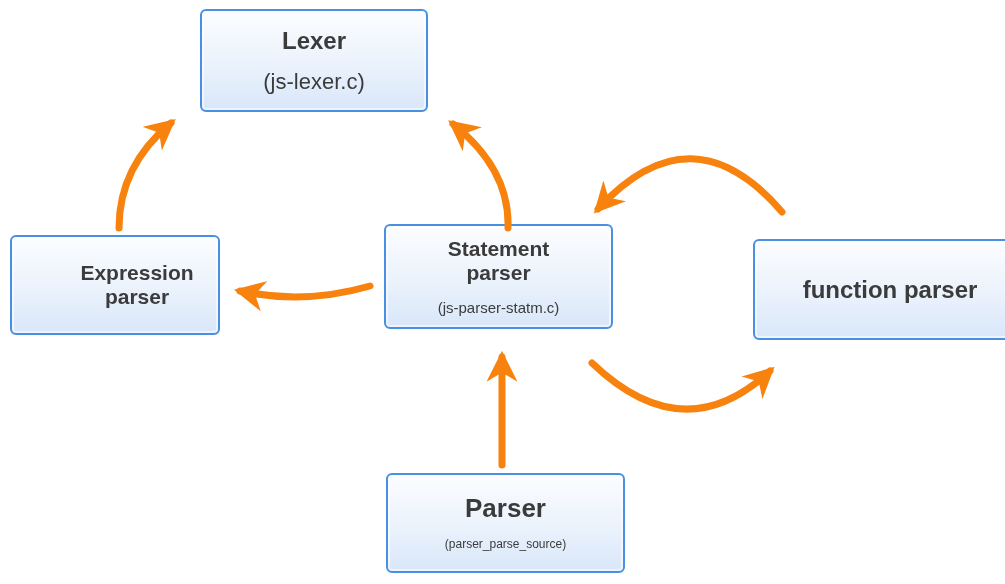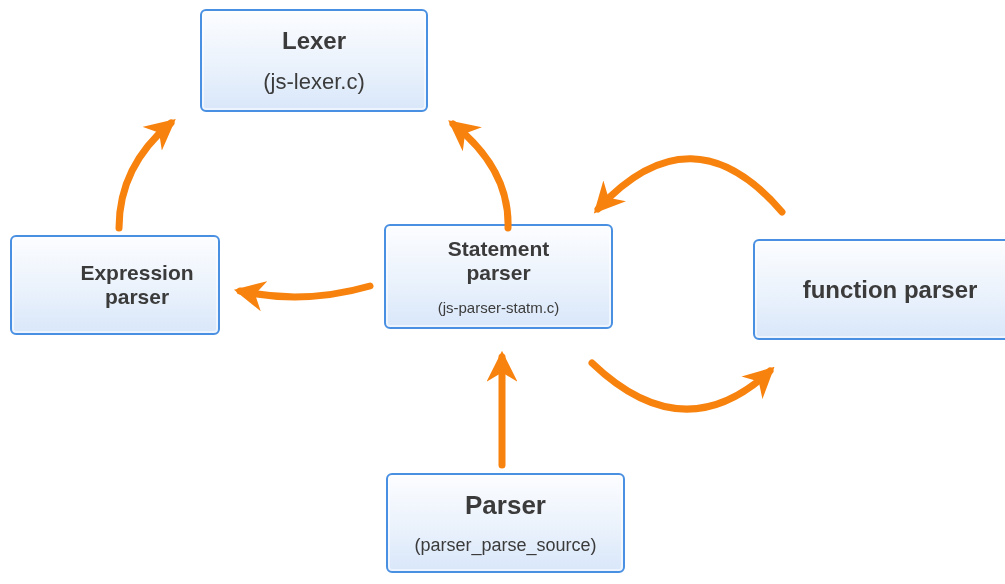--- a/index.html
+++ b/index.html
@@ -47,21 +47,21 @@
   #node-statement{left:384px;top:224px;width:229px;height:105px;}
   #node-statement .title{font-size:21px;}
   #node-statement .subtitle{font-size:15px;}
 
   #node-function{left:753px;top:239px;width:274px;height:101px;}
   #node-function .title{font-size:24px;}
   #node-function .subtitle{font-size:19px;}
 
   #node-parser{left:386px;top:473px;width:239px;height:100px;}
   #node-parser .title{font-size:26px;}
-  #node-parser .subtitle{font-size:18px;}
+  #node-parser .subtitle{font-size:12px;}
 
   svg.arrows{position:absolute;left:0;top:0;pointer-events:none;}
   svg.arrows path.shaft{
     fill:none;
     stroke:var(--arrow-color);
     stroke-width:7;
     stroke-linecap:round;
   }
   svg.arrows .head{fill:var(--arrow-color);}
 </style>

